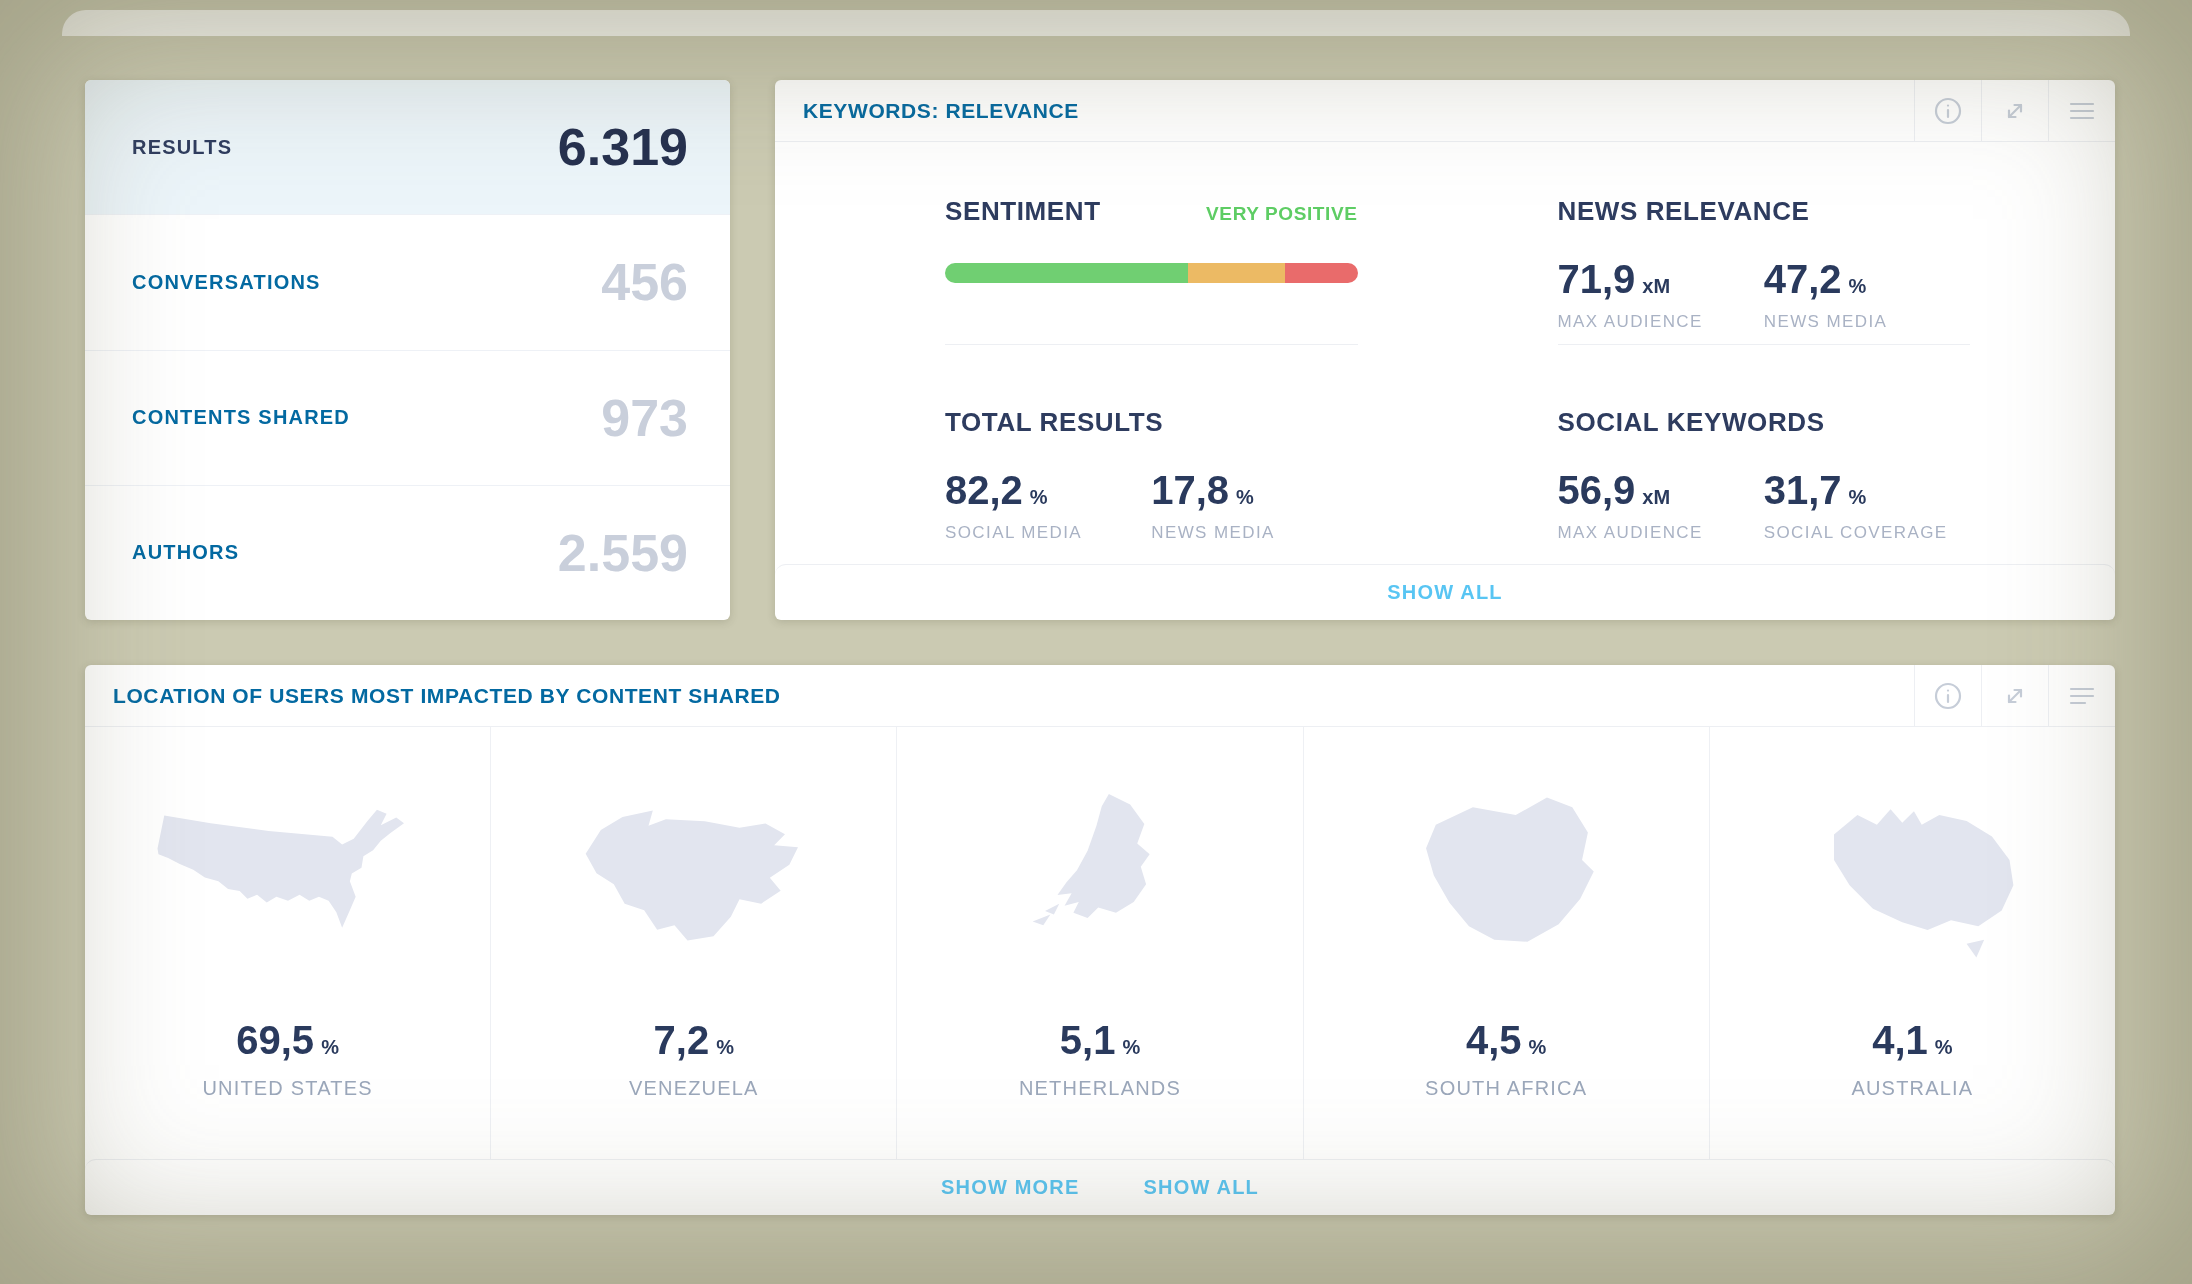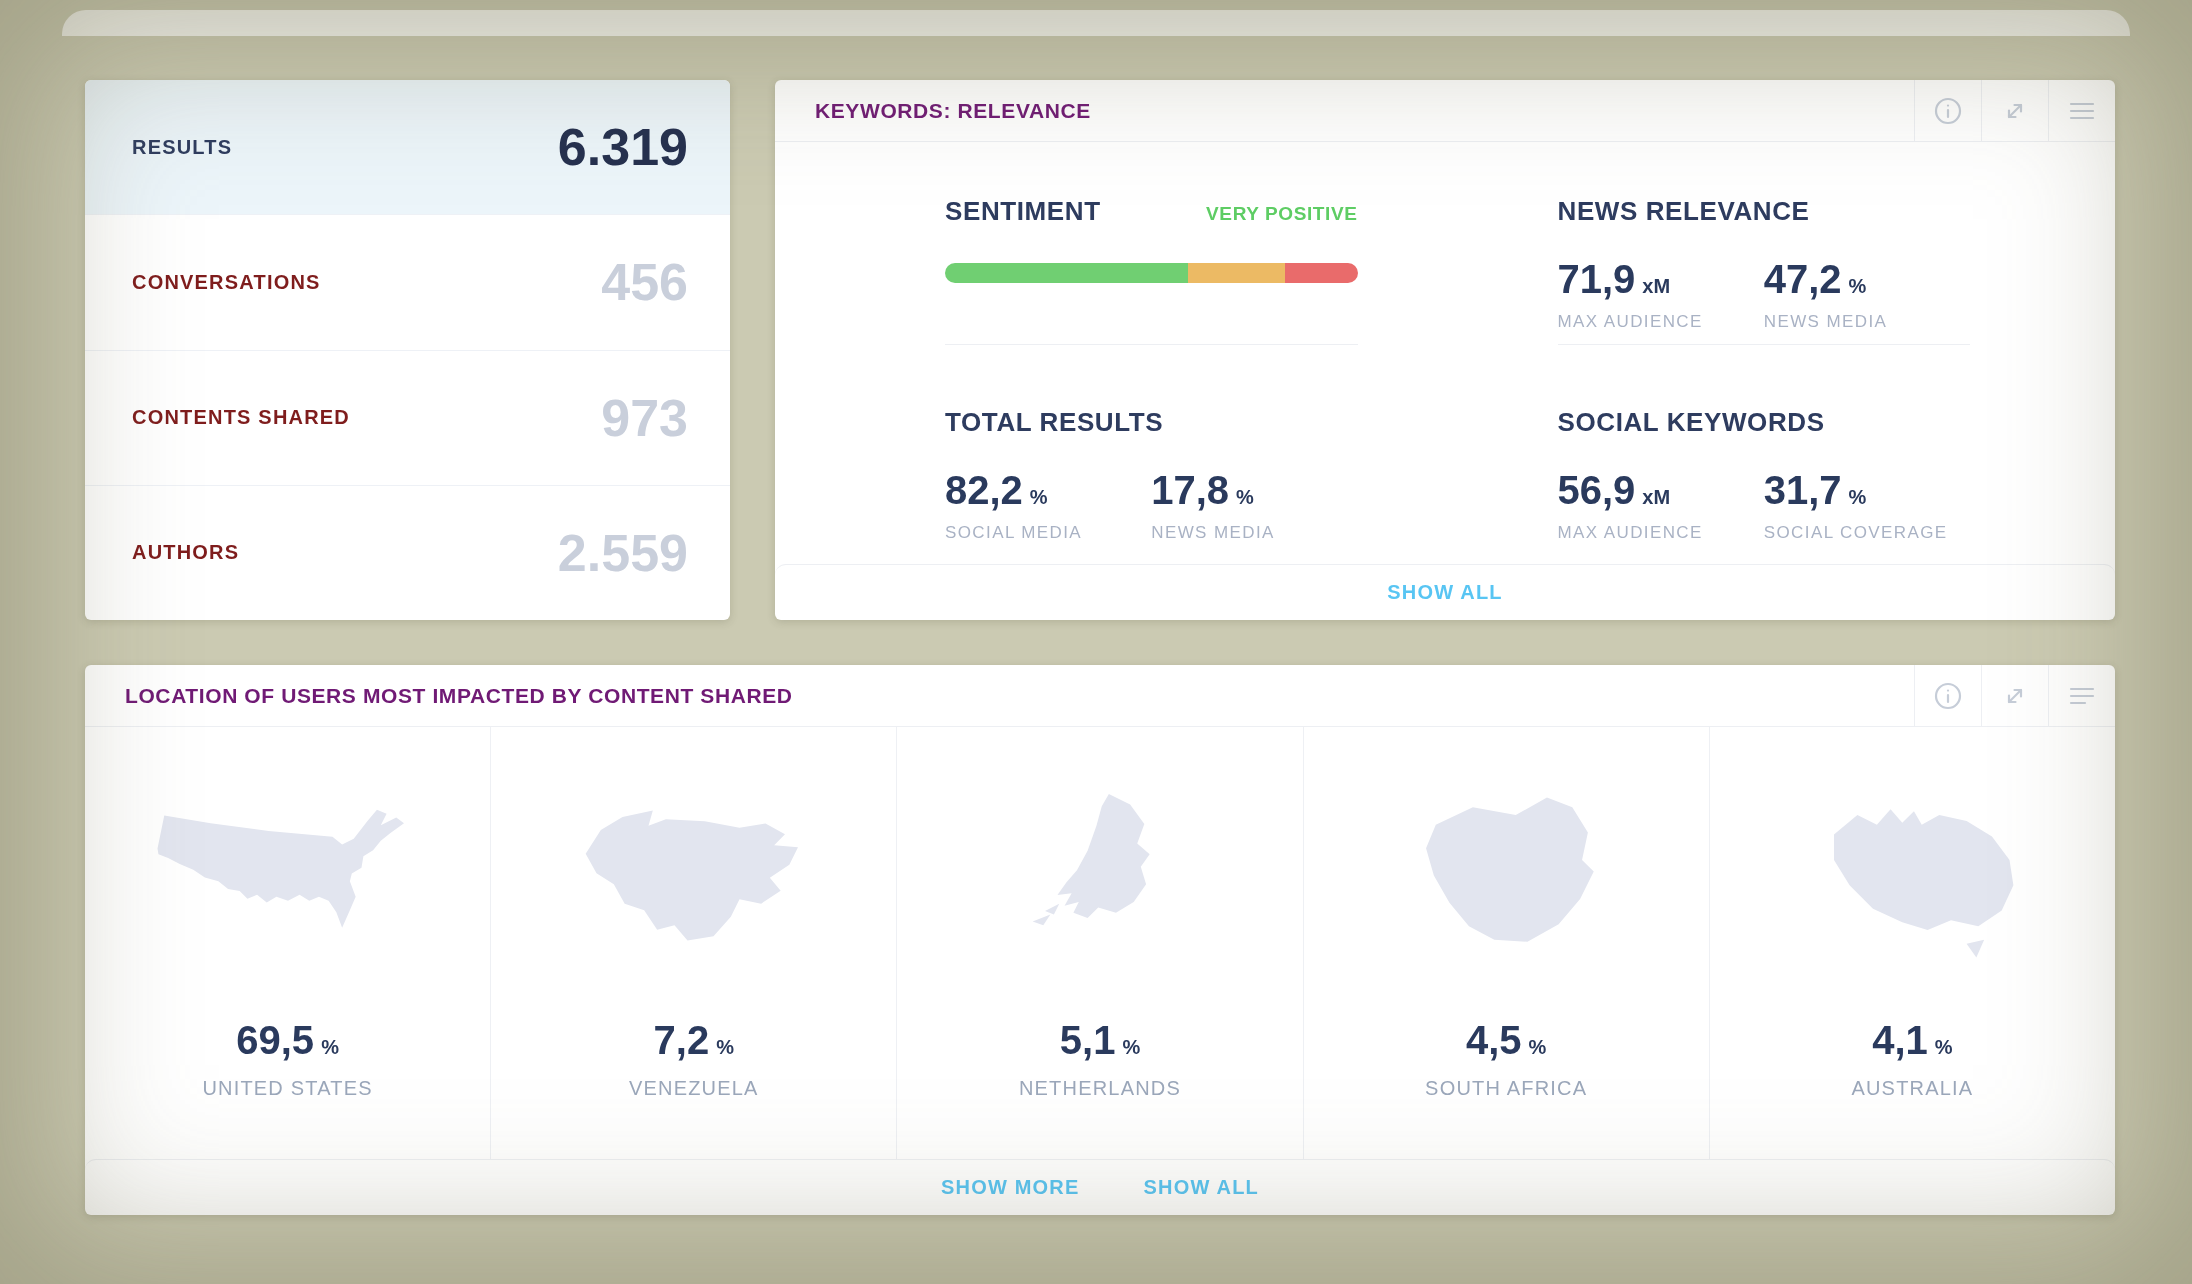--- a/index.html
+++ b/index.html
@@ -28,35 +28,35 @@
   }
 
   
   .results-panel { width:645px; display:flex; flex-direction:column; overflow:hidden; }
   .stat-row {
     flex:1; display:flex; align-items:center; justify-content:space-between;
     padding:0 42px 0 47px; border-bottom:1px solid #eef1f6;
   }
   .stat-row:last-child { border-bottom:none; }
   .stat-row .row-label {
-    font-size:20px; font-weight:700; letter-spacing:1.2px; color:#7f1d1d;
+    font-size:20px; font-weight:700; letter-spacing:1.2px; color:#0369a1;
   }
   .stat-row .row-value { font-size:52px; font-weight:700; color:#c9cfdb; }
   .stat-row.active { background:#ecf5fa; }
   .stat-row.active .row-label { color:#2e3c5f; }
   .stat-row.active .row-value { color:#25304f; }
 
   
   .panel-header {
     height:62px; display:flex; align-items:stretch;
     border-bottom:1px solid #edeff3;
   }
   .panel-title {
-    flex:1; display:flex; align-items:center; padding-left:40px;
-    font-size:21px; font-weight:700; letter-spacing:.6px; color:#701a75;
+    flex:1; display:flex; align-items:center; padding-left:28px;
+    font-size:21px; font-weight:700; letter-spacing:.6px; color:#0369a1;
   }
   .icon-group { display:flex; }
   .icon-cell {
     width:67px; display:flex; align-items:center; justify-content:center;
     border-left:1px solid #edeff3; cursor:pointer;
   }
   .icon-cell svg { stroke:#c6cdd8; fill:none; stroke-width:2.2; stroke-linecap:round; stroke-linejoin:round; }
 
   
   .keywords-panel { flex:1; display:flex; flex-direction:column; }

